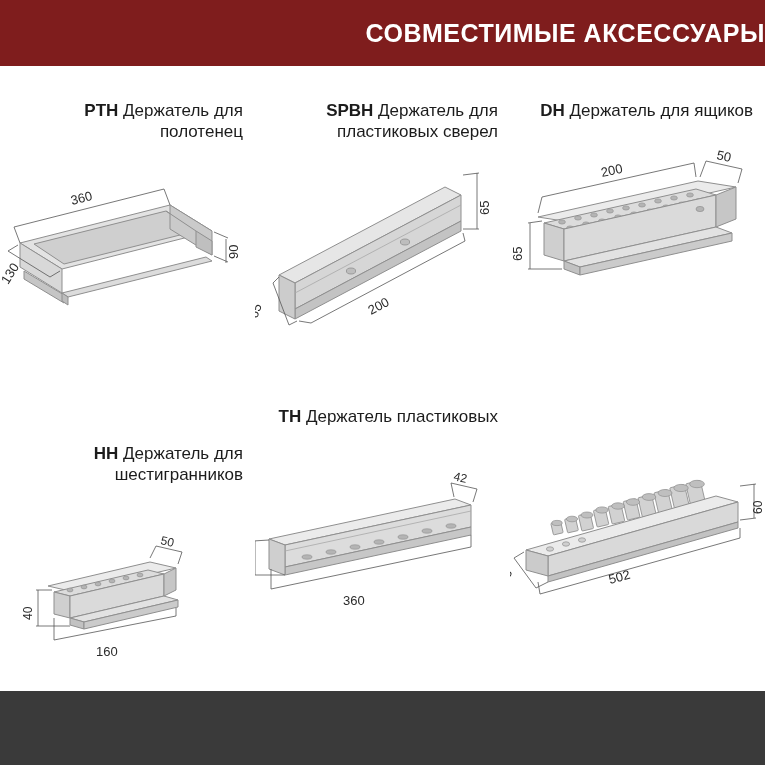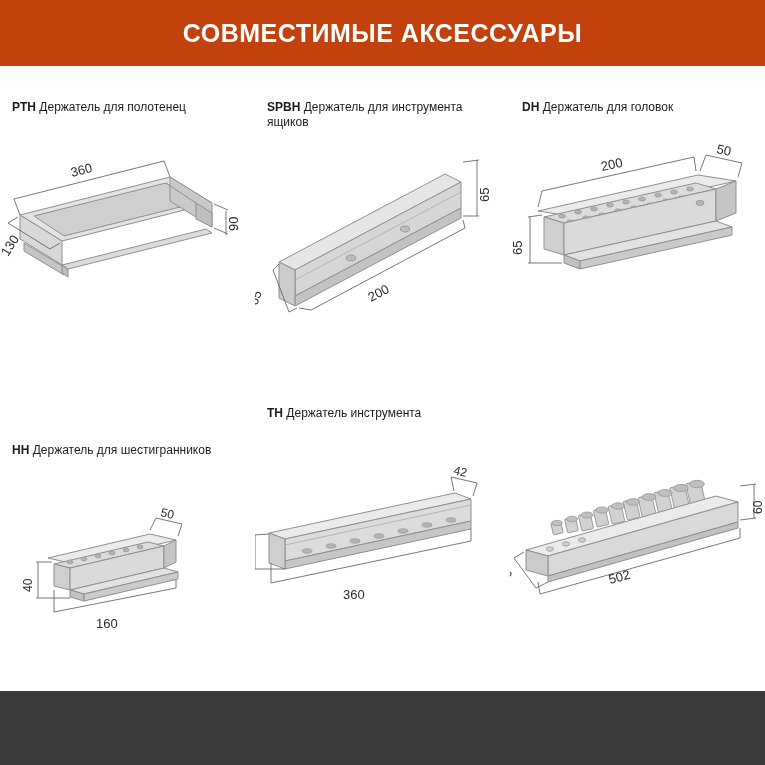--- a/index.html
+++ b/index.html
@@ -19,24 +19,24 @@
     height: 765px;
     background: #ffffff;
   }
   
   .header {
     position: absolute;
     left: 0;
     top: 0;
     width: 765px;
     height: 66px;
-    background: #c2410c;
+    background: #7f1d1d;
     display: flex;
     align-items: center;
-    justify-content: center;
+    justify-content: flex-end;
   }
   .header-title {
     color: #ffffff;
     font-size: 25px;
     font-weight: bold;
     letter-spacing: 0.5px;
     text-align: center;
   }
   
   .grid {
@@ -45,22 +45,22 @@
     top: 66px;
     width: 765px;
     height: 625px;
   }
   .cell {
     position: absolute;
     width: 255px;
     box-sizing: border-box;
   }
   .cell-title {
-    text-align: left;
-    font-size: 12px;
+    text-align: right;
+    font-size: 17px;
     color: #1c1c1c;
     line-height: 1.26;
     padding: 0 12px;
     box-sizing: border-box;
   }
   .cell-title b {
     font-weight: bold;
   }
   .figure {
     position: relative;
@@ -138,21 +138,21 @@
             <line x1="8" y1="108" x2="18" y2="102" stroke="#555" stroke-width="0.8"></line>
             <line x1="50" y1="134" x2="60" y2="128" stroke="#555" stroke-width="0.8"></line>
             <text class="dimtxt" x="8" y="142" transform="rotate(-58 8 142)">130</text>
           </g>
         </svg>
       </div>
     </div>
 
     <div class="cell" style="left:255px; top:34px;">
       <div class="cell-title">
-        <b>SPBH</b><span> Держатель для инструмента ящиков</span>
+        <b>SPBH</b><span> Держатель для пластиковых сверел</span>
       </div>
       <div class="figure">
         <svg width="255" height="190" viewBox="0 0 255 190">
           <g>
 
             <polygon points="24,132 190,44 206,52 40,140" fill="#e6e6e6" stroke="#8f8f8f" stroke-width="1"></polygon>
 
             <polygon points="40,140 206,52 206,78 40,166" fill="#d6d6d6" stroke="#8f8f8f" stroke-width="1"></polygon>
 
             <polygon points="40,166 206,78 206,88 40,176" fill="#c3c3c3" stroke="#8f8f8f" stroke-width="1"></polygon>
@@ -178,21 +178,21 @@
             <line x1="18" y1="140" x2="24" y2="134" stroke="#555" stroke-width="0.8"></line>
             <line x1="34" y1="182" x2="42" y2="178" stroke="#555" stroke-width="0.8"></line>
             <text class="dimtxt" x="2" y="176" transform="rotate(-70 2 176)">65</text>
           </g>
         </svg>
       </div>
     </div>
 
     <div class="cell" style="left:510px; top:34px;">
       <div class="cell-title">
-        <b>DH</b><span> Держатель для головок</span>
+        <b>DH</b><span> Держатель для ящиков</span>
       </div>
       <div class="figure">
         <svg width="255" height="190" viewBox="0 0 255 190">
           <g>
 
             <polygon points="28,96 188,60 226,66 66,102" fill="#ebebeb" stroke="#8f8f8f" stroke-width="1"></polygon>
 
             <polygon points="34,102 186,68 206,74 54,108" fill="#dcdcdc" stroke="#8f8f8f" stroke-width="1"></polygon>
 
             <g fill="#b4b4b4" stroke="#8f8f8f" stroke-width="0.6">
@@ -291,21 +291,21 @@
             <line x1="54" y1="154" x2="54" y2="132" stroke="#555" stroke-width="0.8"></line>
             <line x1="176" y1="130" x2="176" y2="122" stroke="#555" stroke-width="0.8"></line>
             <text class="dimtxt" x="96" y="170">160</text>
           </g>
         </svg>
       </div>
     </div>
 
     <div class="cell" style="left:255px; top:340px;">
       <div class="cell-title">
-        <b>TH</b><span> Держатель инструмента</span>
+        <b>TH</b><span> Держатель пластиковых</span>
       </div>
       <div class="figure">
         <svg width="255" height="190" viewBox="0 0 255 190">
           <g>
 
             <polygon points="14,112 200,72 216,78 30,118" fill="#ebebeb" stroke="#8f8f8f" stroke-width="1"></polygon>
             <polygon points="30,118 216,78 216,100 30,140" fill="#dcdcdc" stroke="#8f8f8f" stroke-width="1"></polygon>
             <polygon points="30,140 216,100 216,108 30,148" fill="#c7c7c7" stroke="#8f8f8f" stroke-width="1"></polygon>
             <polygon points="14,112 30,118 30,148 14,142" fill="#cfcfcf" stroke="#8f8f8f" stroke-width="1"></polygon>
 

